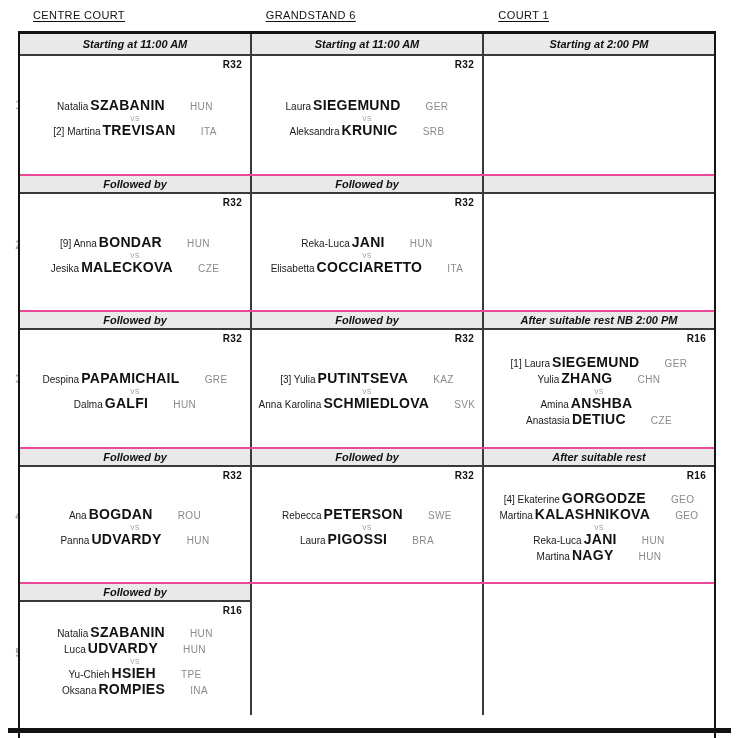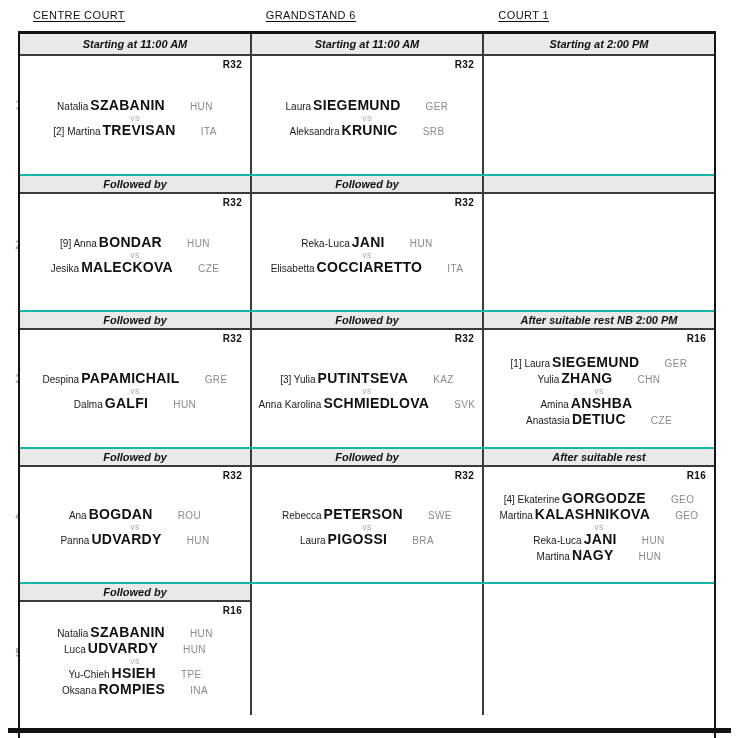--- a/index.html
+++ b/index.html
@@ -9,21 +9,21 @@
 
   
   .titles { position: absolute; left: 33px; top: 9px; width: 698px; display: flex; }
   .title-cell { flex: 1; text-align: left; font-size: 11px; font-weight: normal; letter-spacing: .4px; }
   .title-cell span { text-decoration: underline; text-underline-offset: 2px; }
 
   
   .table { position: absolute; left: 18px; top: 31px; width: 698px; height: 730px;
     border: 2px solid #141414; border-top-width: 3px; background: #fff;
     display: flex; flex-direction: column; }
-  .rowgroup { display: flex; border-top: 2px solid #14b8a6; }
+  .rowgroup { display: flex; border-top: 2px solid #ec4899; }
   .rowgroup:first-child { border-top: none; }
   .rg1 { height: 140px; } .rg2 { height: 136px; } .rg3 { height: 137px; }
   .rg4 { height: 135px; } .rg5 { height: 133px; }
   .cell { flex: 1; display: flex; flex-direction: column; border-right: 2px solid #3a3a3a; overflow: hidden; }
   .cell:last-child { border-right: none; }
 
   .band { height: 18px; flex: 0 0 auto; background: #e9e9e9; border-bottom: 2px solid #3a3a3a;
     display: flex; align-items: center; justify-content: center;
     font-size: 11px; font-weight: bold; font-style: italic; }
   .rg1 .band { height: 22px; }

